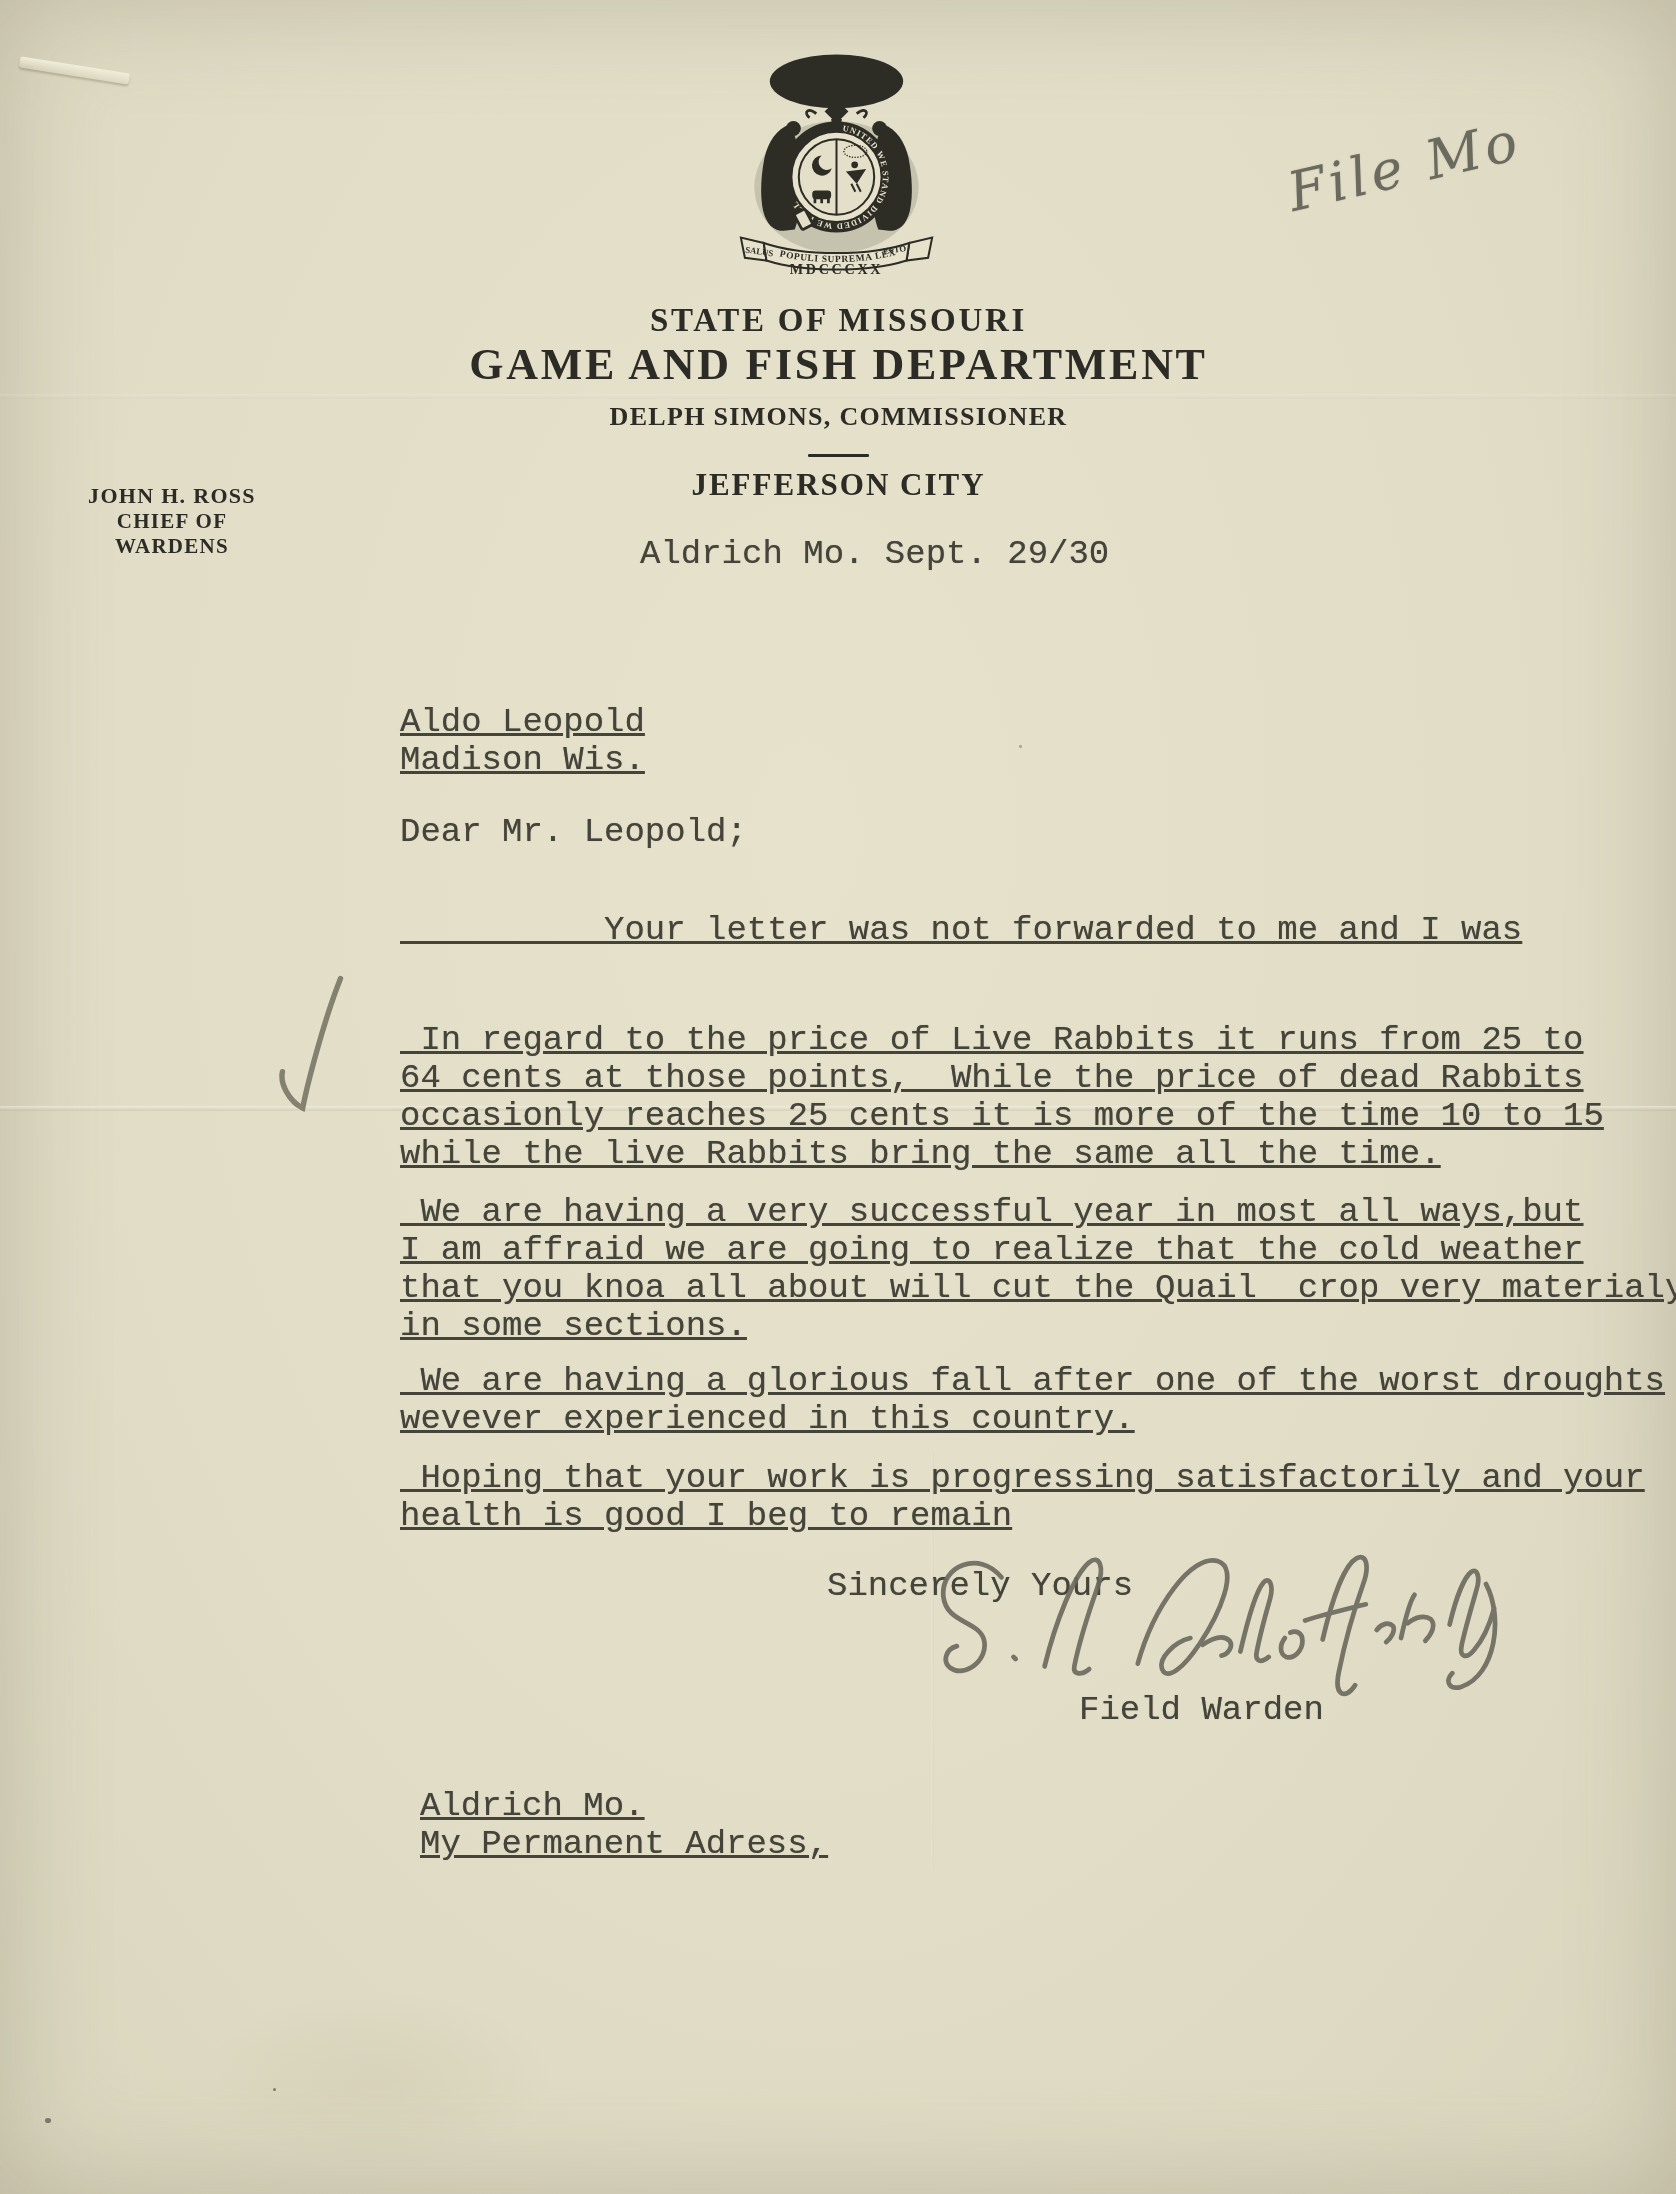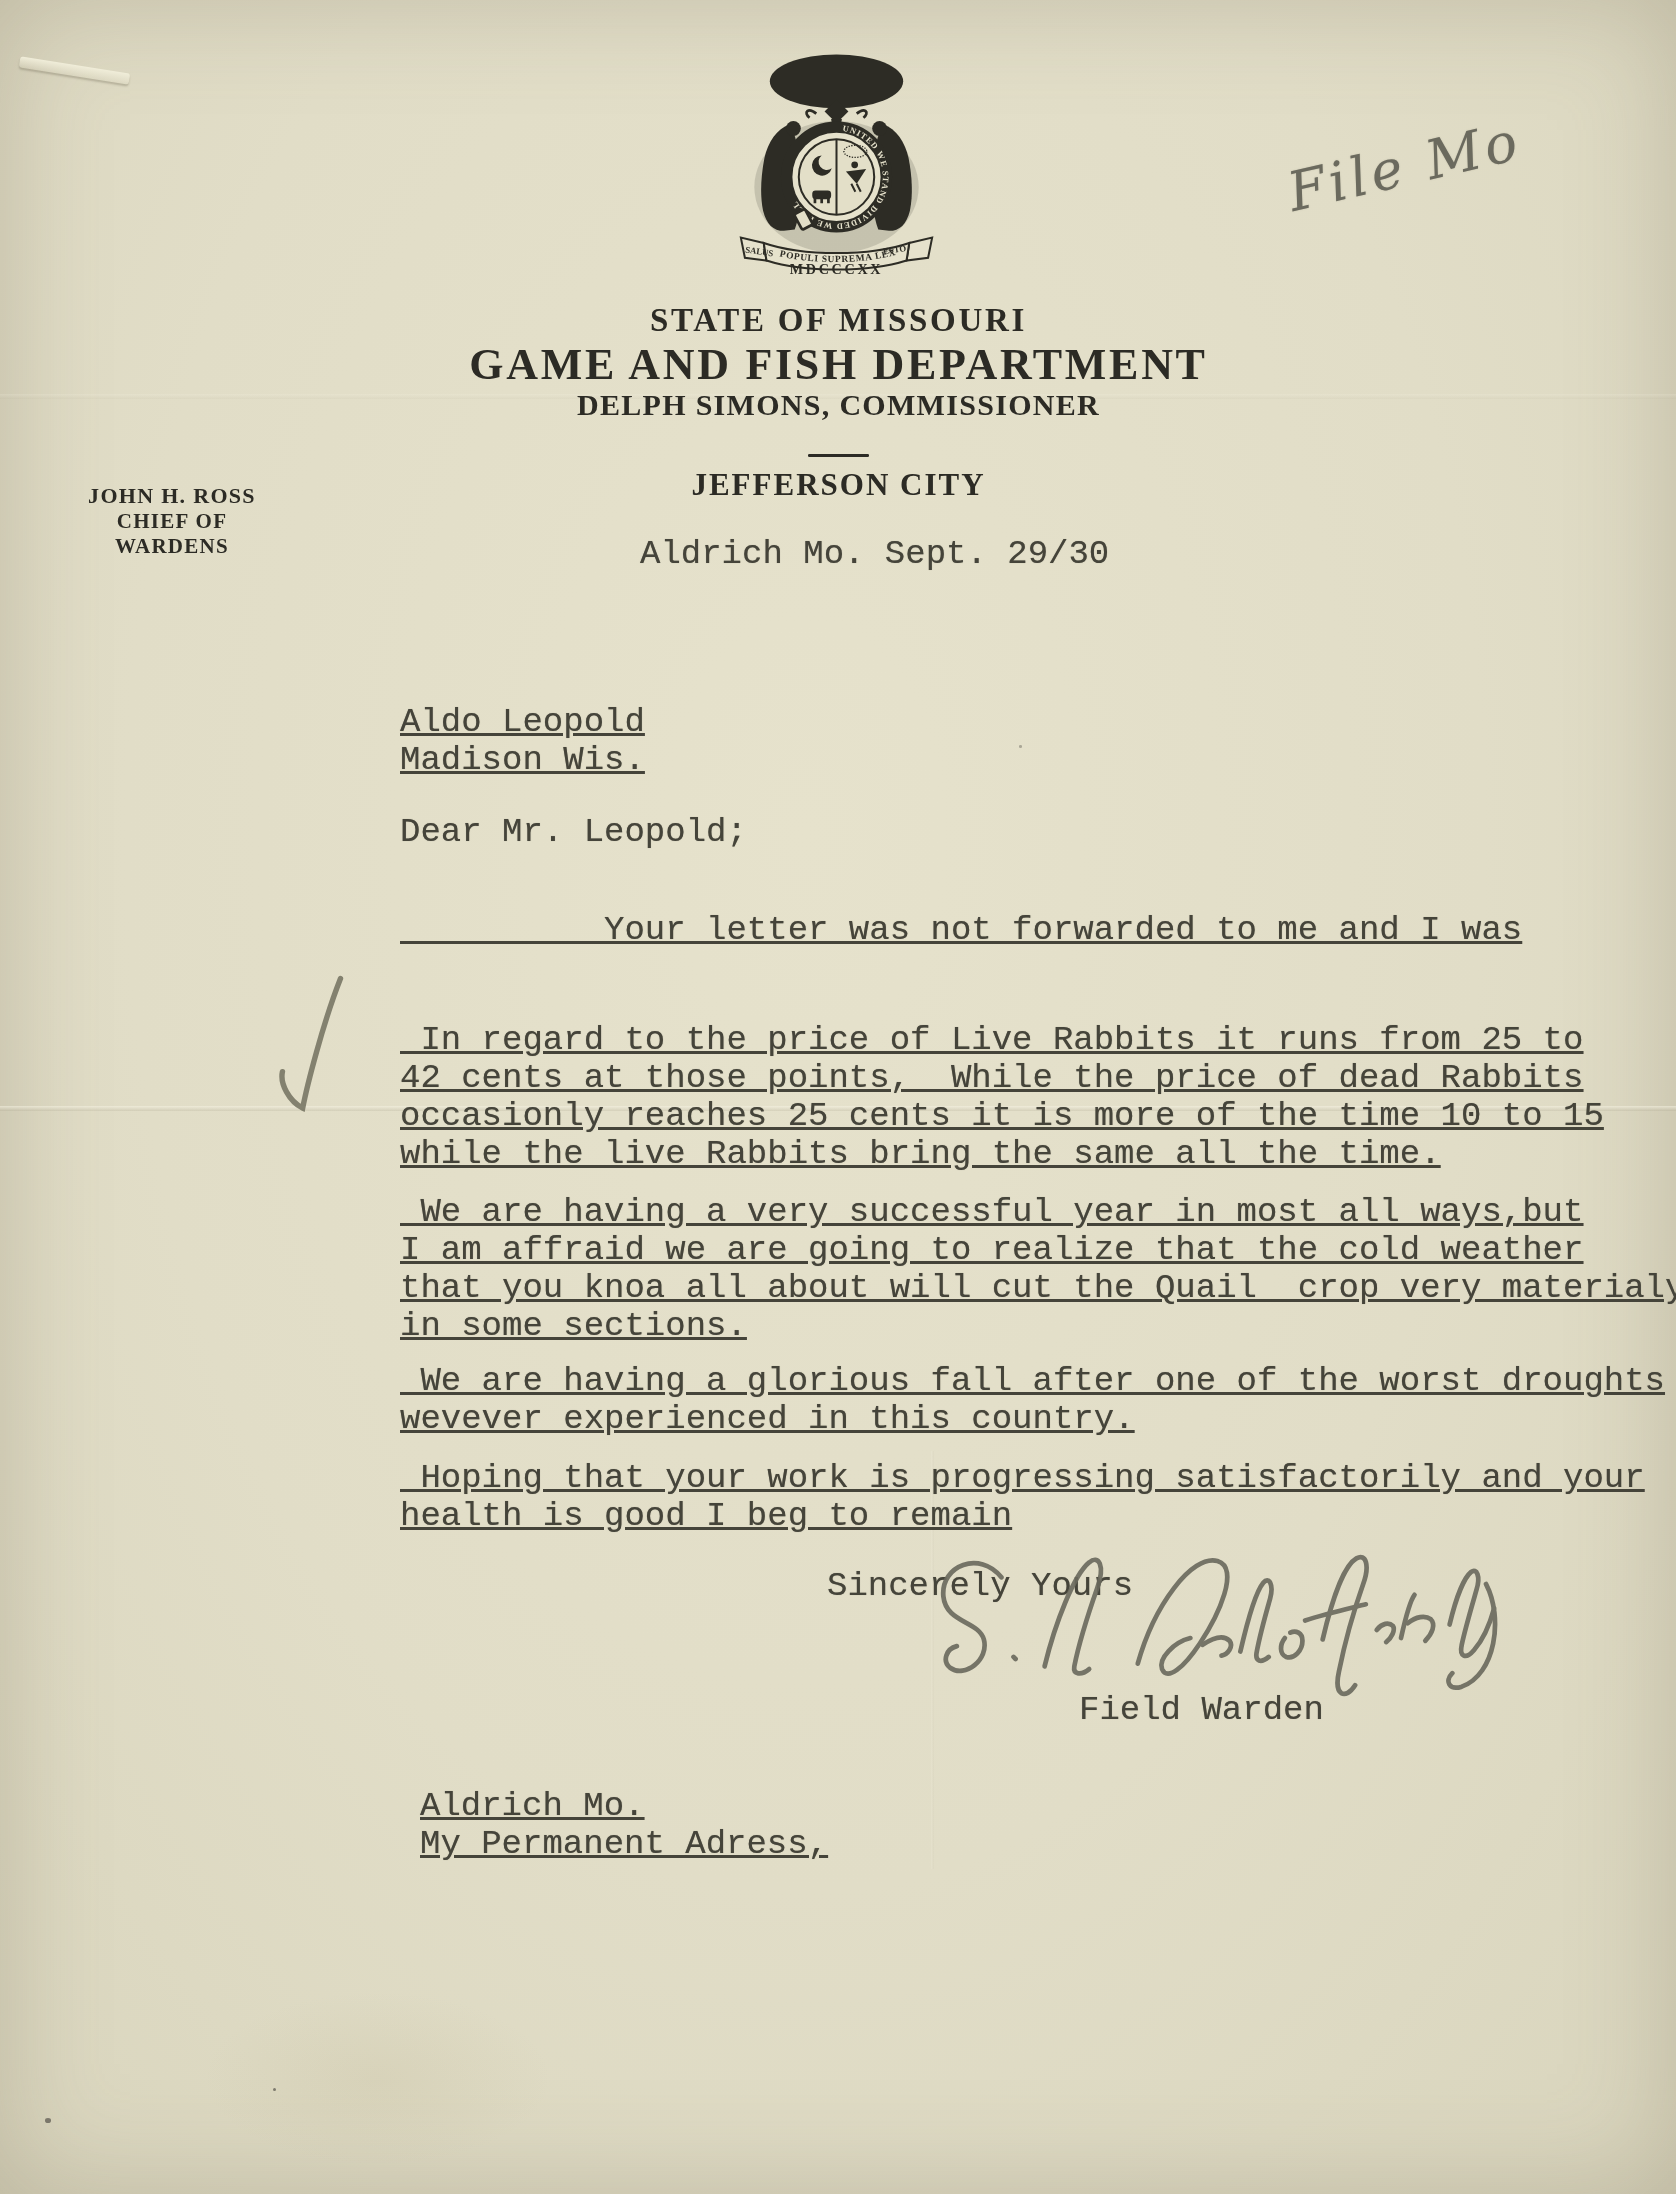--- a/index.html
+++ b/index.html
@@ -90,41 +90,41 @@
     <text font-size="14" font-weight="bold" letter-spacing="1" fill="#2d2c25" font-family="Liberation Serif, serif">
       <textPath href="#bannerpath" startOffset="4%">POPULI SUPREMA LEX</textPath>
     </text>
     <text x="170" y="334" font-size="21" font-weight="bold" letter-spacing="4" text-anchor="middle" fill="#2d2c25" font-family="Liberation Serif, serif">MDCCCXX</text>
   </svg>
 
   <div class="abs pencil-note" style="left:1286px;top:135px;">File Mo</div>
 
   <div class="abs center print" style="top:339px;font-size:44px;letter-spacing:2.7px;">GAME AND FISH DEPARTMENT</div>
   <div class="abs center print" style="top:302px;font-size:33px;letter-spacing:2.7px;">STATE OF MISSOURI</div>
-  <div class="abs center print" style="top:388px;font-size:30px;letter-spacing:1.3px;">DELPH SIMONS, COMMISSIONER</div>
+  <div class="abs center print" style="top:402px;font-size:26px;letter-spacing:1.3px;">DELPH SIMONS, COMMISSIONER</div>
   <div class="abs rule" style="left:808px;top:454px;width:61px;"></div>
   <div class="abs center print" style="top:467px;font-size:31px;letter-spacing:2px;">JEFFERSON CITY</div>
 
   <div class="abs" style="left:74px;top:483px;width:196px;text-align:center;">
     <div class="print" style="font-size:22px;letter-spacing:1.3px;">JOHN H. ROSS</div>
     <div class="print" style="font-size:21px;letter-spacing:1.3px;">CHIEF OF WARDENS</div>
   </div>
 
   <div class="abs typed" style="left:640px;top:535px;">Aldrich Mo. Sept. 29/30</div>
 
   <div class="abs typed" style="left:400px;top:703px;"><div class="tline">Aldo Leopold</div><div class="tline">Madison Wis.</div></div>
 
   <div class="abs typed" style="left:400px;top:813px;">Dear Mr. Leopold;</div>
 
   <svg class="abs" style="left:273px;top:965px;" width="81" height="162" viewBox="0 0 120 240">
     <path d="M14,158 C10,176 24,202 44,212 C50,180 74,86 100,20" fill="none" stroke="#72715f" stroke-width="8" stroke-linecap="round" opacity="0.85"></path>
   </svg>
 
   <div class="abs typed" style="left:400px;top:911px;"><div class="tline">          Your letter was not forwarded to me and I was</div></div>
-  <div class="abs typed" style="left:400px;top:1021px;"><div class="tline"> In regard to the price of Live Rabbits it runs from 25 to</div><div class="tline">42 cents at those points,  While the price of dead Rabbits</div><div class="tline">occasionly reaches 25 cents it is more of the time 10 to 15</div><div class="tline">while the live Rabbits bring the same all the time.</div></div>
+  <div class="abs typed" style="left:400px;top:1021px;"><div class="tline"> In regard to the price of Live Rabbits it runs from 25 to</div><div class="tline">64 cents at those points,  While the price of dead Rabbits</div><div class="tline">occasionly reaches 25 cents it is more of the time 10 to 15</div><div class="tline">while the live Rabbits bring the same all the time.</div></div>
   <div class="abs typed" style="left:400px;top:1193px;"><div class="tline"> We are having a very successful year in most all ways,but</div><div class="tline">I am affraid we are going to realize that the cold weather</div><div class="tline">that you knoa all about will cut the Quail  crop very materialy</div><div class="tline">in some sections.</div></div>
   <div class="abs typed" style="left:400px;top:1362px;"><div class="tline"> We are having a glorious fall after one of the worst droughts</div><div class="tline">wevever experienced in this country.</div></div>
   <div class="abs typed" style="left:400px;top:1459px;"><div class="tline"> Hoping that your work is progressing satisfactorily and your</div><div class="tline">health is good I beg to remain</div></div>
 
   <div class="abs typed" style="left:827px;top:1567px;">Sincerely Yours</div>
 
   <svg class="abs" style="left:915px;top:1542px;" width="594" height="159" viewBox="0 0 880 235" aria-label="E. L. Schofield">
     <g fill="none" stroke="#6a695d" stroke-width="7" stroke-linecap="round" stroke-linejoin="round" opacity="0.9">
       <path d="M128,52 C96,12 38,34 42,80 C46,120 94,116 102,144 C110,174 74,202 52,186 C40,176 46,158 62,154"></path>
       <path d="M146,170 l3,3"></path>

